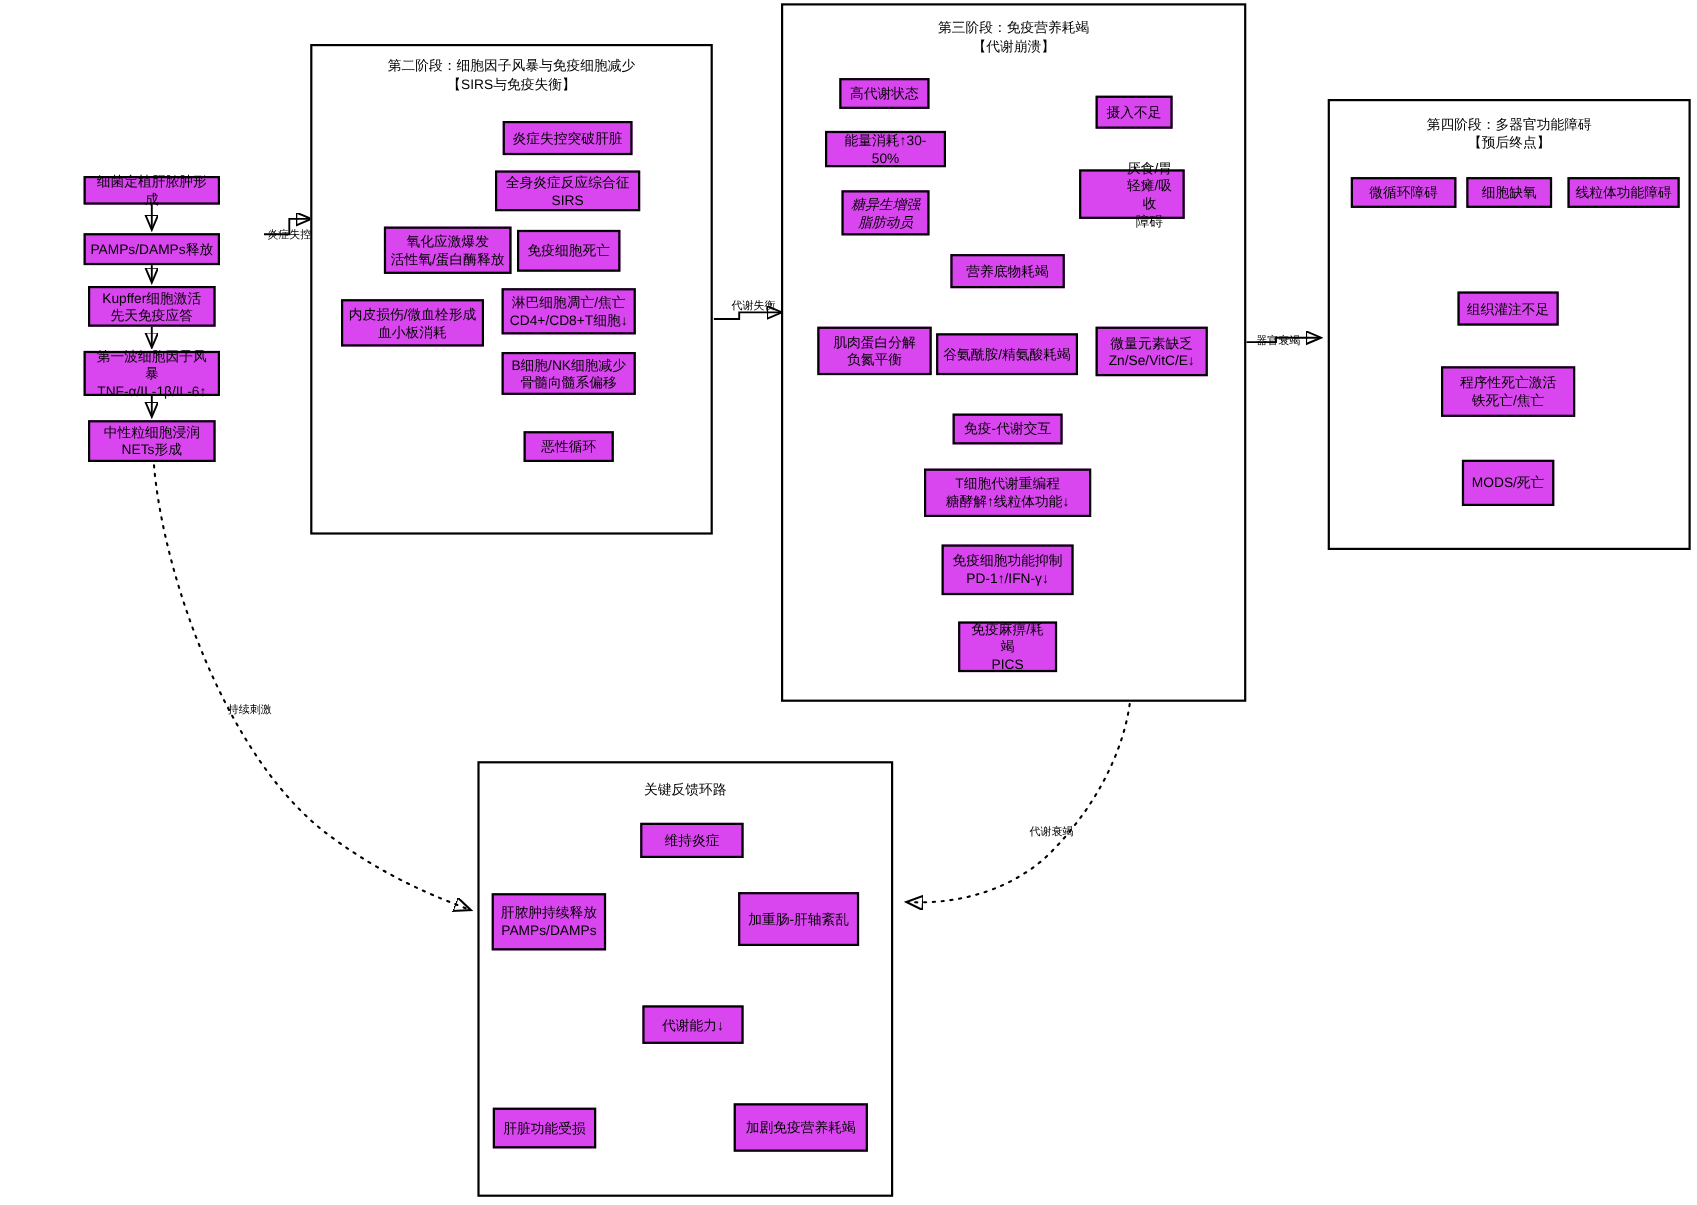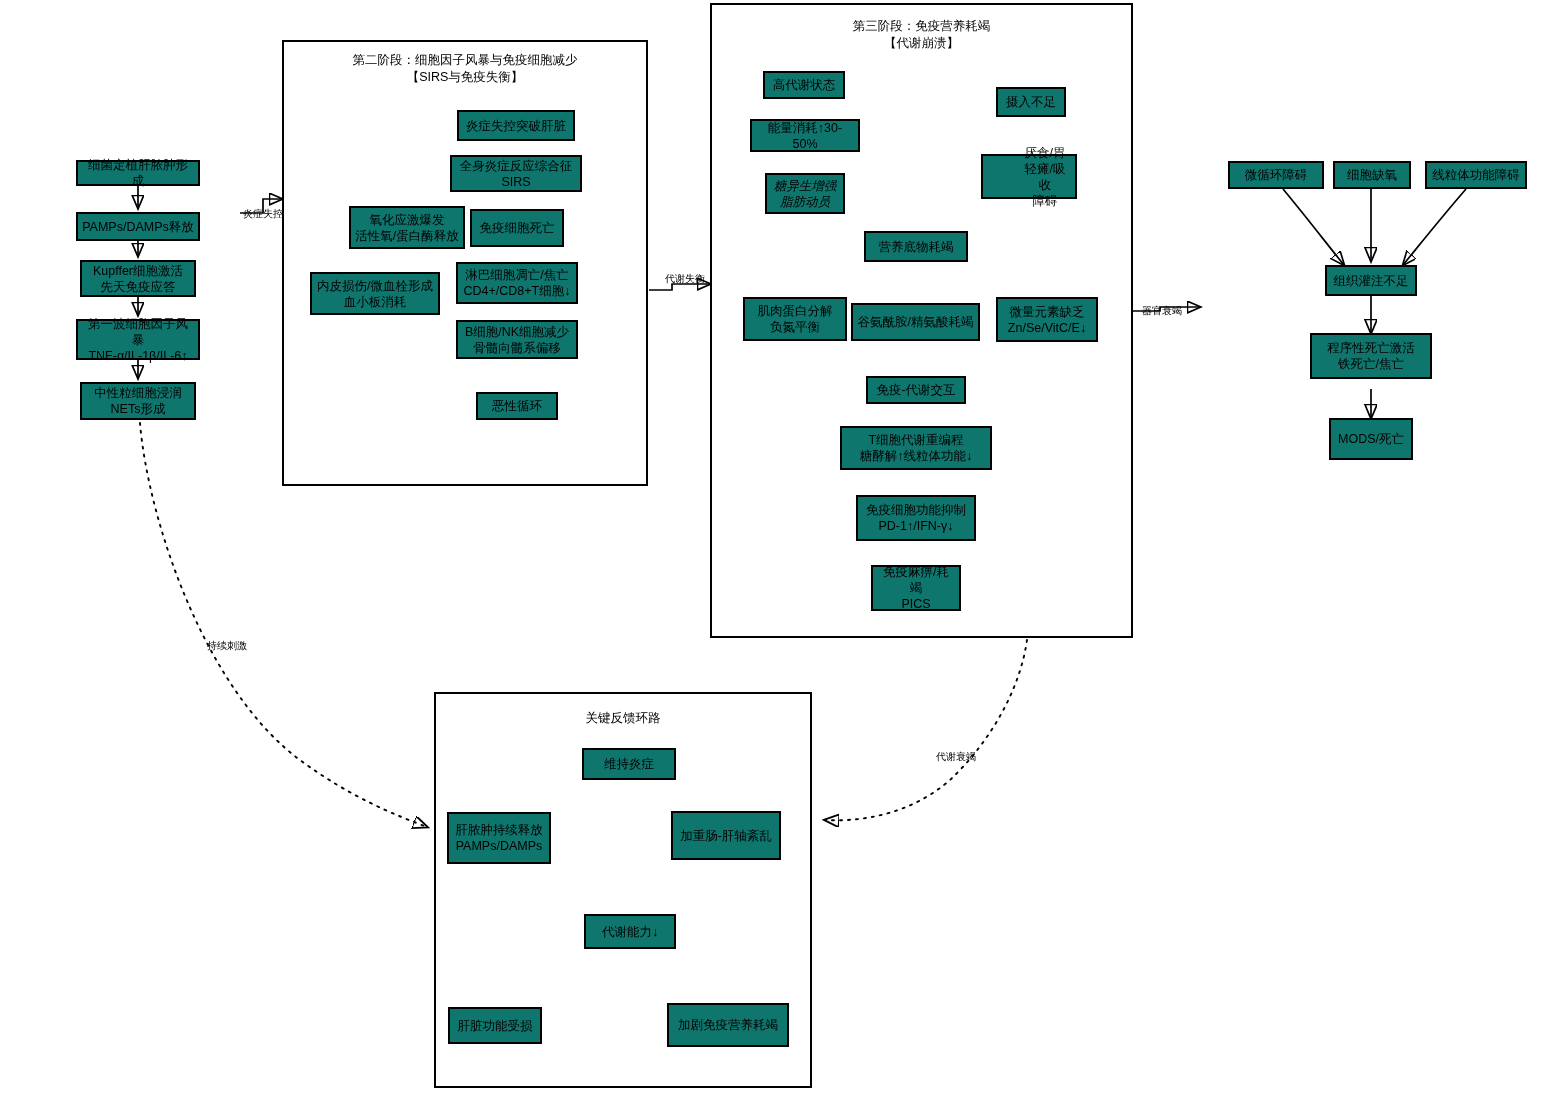--- a/index.html
+++ b/index.html
@@ -34,21 +34,21 @@
     text-align: center;
     font-size: 12.5px;
     line-height: 17px;
     color: #000000;
     white-space: pre-line;
   }
   .node {
     position: absolute;
     box-sizing: border-box;
     border: 2px solid #000000;
-    background: #0f766e;
+    background: #d946ef;
     display: flex;
     align-items: center;
     justify-content: center;
     text-align: center;
     font-size: 12.5px;
     line-height: 16px;
     color: #000000;
     white-space: pre-line;
     padding: 1px 4px;
   }
@@ -216,21 +216,21 @@
   <div class="node" style="left:470px; top:209px; width:94px; height:38px;">免疫细胞死亡</div>
   <div class="node" style="left:310px; top:272px; width:130px; height:43px;">内皮损伤/微血栓形成
 血小板消耗</div>
   <div class="node" style="left:456px; top:262px; width:122px; height:42px;">淋巴细胞凋亡/焦亡
 CD4+/CD8+T细胞↓</div>
   <div class="node" style="left:456px; top:320px; width:122px; height:39px;">B细胞/NK细胞减少
 骨髓向髓系偏移</div>
   <div class="node" style="left:476px; top:392px; width:82px; height:28px;">恶性循环</div>
 
   <div class="cluster" style="left:710px; top:3px; width:423px; height:635px;">
-    <div class="cluster-title" style="top:13px;">第三阶段：免疫营养耗竭
+    <div class="cluster-title" style="top:13px;font-family:Liberation Mono, monospace;">第三阶段：免疫营养耗竭
 【代谢崩溃】</div>
   </div>
   <div class="node" style="left:763px; top:71px; width:82px; height:28px;">高代谢状态</div>
   <div class="node" style="left:750px; top:119px; width:110px; height:33px;">能量消耗↑30-50%</div>
   <div class="node" style="left:765px; top:173px; width:80px; height:41px;font-style:italic;">糖异生增强
 脂肪动员</div>
   <div class="node" style="left:996px; top:87px; width:70px; height:30px;">摄入不足</div>
   <div class="node" style="left:981px; top:154px; width:96px; height:45px;padding-left:36px;">厌食/胃轻瘫/吸收
 障碍</div>
   <div class="node" style="left:864px; top:231px; width:104px; height:31px;">营养底物耗竭</div>
@@ -240,20 +240,24 @@
   <div class="node" style="left:996px; top:297px; width:102px; height:45px;">微量元素缺乏
 Zn/Se/VitC/E↓</div>
   <div class="node" style="left:866px; top:376px; width:100px; height:28px;">免疫-代谢交互</div>
   <div class="node" style="left:840px; top:426px; width:152px; height:44px;">T细胞代谢重编程
 糖酵解↑线粒体功能↓</div>
   <div class="node" style="left:856px; top:495px; width:120px; height:46px;">免疫细胞功能抑制
 PD-1↑/IFN-γ↓</div>
   <div class="node" style="left:871px; top:565px; width:90px; height:46px;">免疫麻痹/耗竭
 PICS</div>
 
+  <div class="cluster" style="left:1207px; top:90px; width:330px; height:410px;">
+    <div class="cluster-title" style="top:13px;">第四阶段：多器官功能障碍
+【预后终点】</div>
+  </div>
   <div class="node" style="left:1228px; top:161px; width:96px; height:28px;">微循环障碍</div>
   <div class="node" style="left:1333px; top:161px; width:78px; height:28px;">细胞缺氧</div>
   <div class="node" style="left:1425px; top:161px; width:102px; height:28px;">线粒体功能障碍</div>
   <div class="node" style="left:1325px; top:265px; width:92px; height:31px;">组织灌注不足</div>
   <div class="node" style="left:1310px; top:333px; width:122px; height:46px;">程序性死亡激活
 铁死亡/焦亡</div>
   <div class="node" style="left:1329px; top:418px; width:84px; height:42px;">MODS/死亡</div>
 
   <div class="cluster" style="left:434px; top:692px; width:378px; height:396px;">
     <div class="cluster-title" style="top:16px;">关键反馈环路</div>

